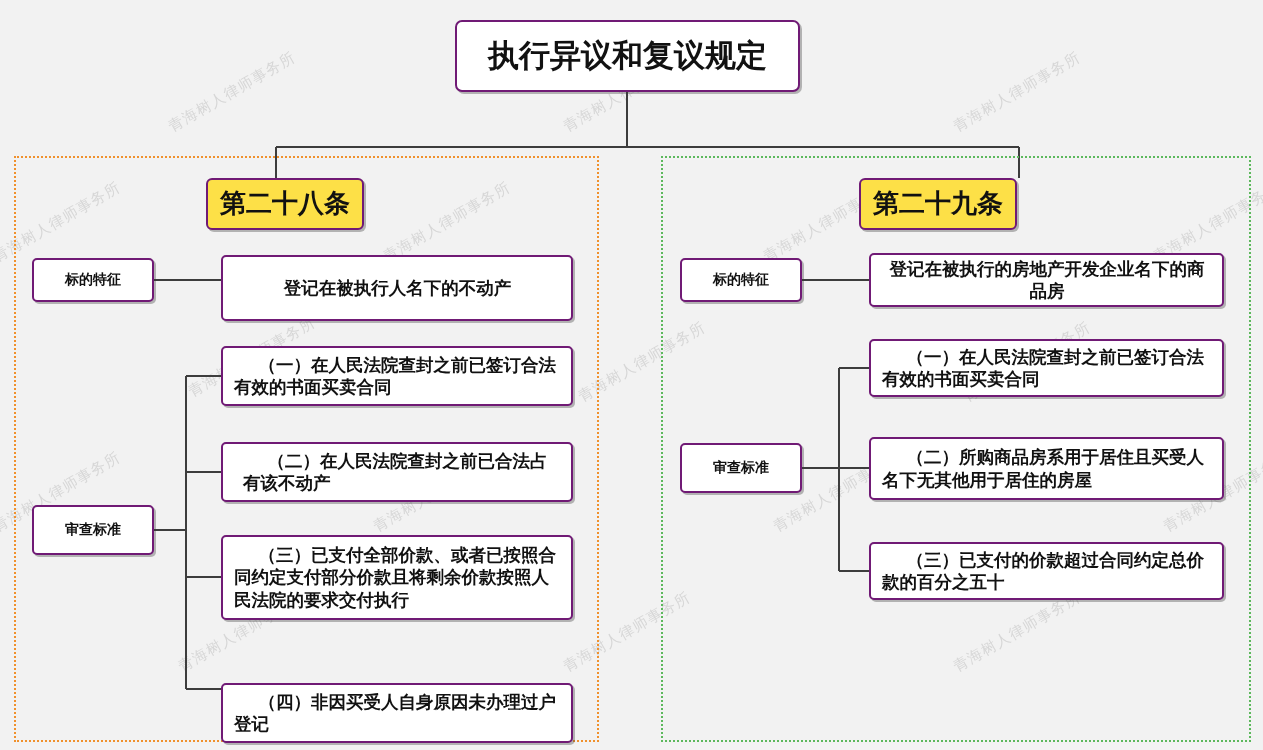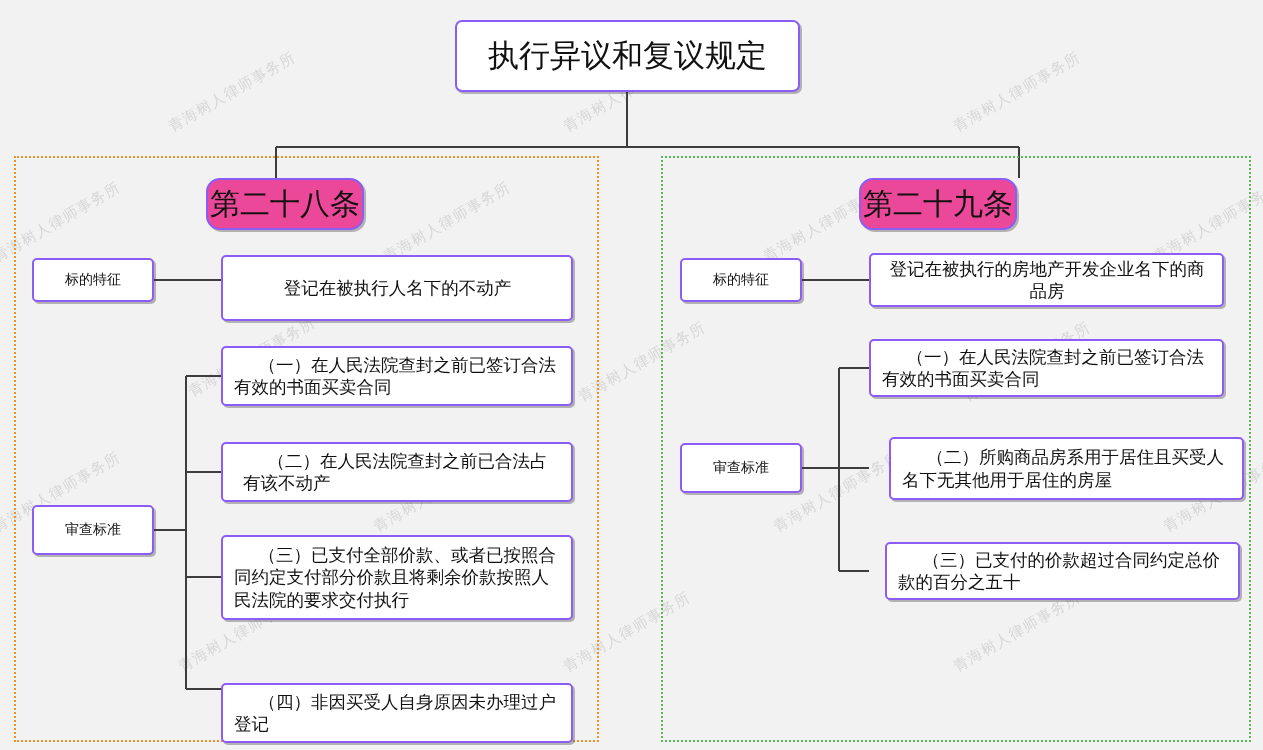--- a/index.html
+++ b/index.html
@@ -62,44 +62,44 @@
     left: 661px; top: 156px;
     width: 590px; height: 586px;
     border: 2px dotted #5cb85c;
   }
   
   .node {
     position: absolute;
     z-index: 3;
     box-sizing: border-box;
     background: #ffffff;
-    border: 2px solid #8b5cf6;
+    border: 2px solid #701a75;
     border-radius: 6px;
     box-shadow: 2px 2px 0 rgba(60,60,60,0.35);
     display: flex;
     align-items: center;
-    font-weight: normal;
+    font-weight: bold;
     color: #111111;
     line-height: 1.28;
   }
   .node.center { justify-content: center; text-align: center; }
   .node.left   { justify-content: center; text-align: left; }
 
   .title-node {
     left: 455px; top: 20px;
     width: 345px; height: 72px;
     font-size: 31px;
     border-width: 2px;
     border-radius: 7px;
   }
   .section-node {
-    background: #ec4899;
+    background: #fde047;
     height: 52px;
-    font-size: 30px;
-    border-radius: 14px;
+    font-size: 26px;
+    border-radius: 6px;
   }
   .section-left  { left: 206px; top: 178px; width: 158px; }
   .section-right { left: 859px; top: 178px; width: 158px; }
 
   .cat-node {
     height: 44px;
     font-size: 14px;
     border-radius: 5px;
   }
   .cat-left-1  { left: 32px;  top: 258px; width: 122px; }
@@ -117,22 +117,22 @@
   
   .l-sub   { left: 221px; top: 255px; width: 352px; height: 66px; }
   .l-i1    { left: 221px; top: 346px; width: 352px; height: 60px; }
   .l-i2    { left: 221px; top: 442px; width: 352px; height: 60px; padding-left: 20px; }
   .l-i3    { left: 221px; top: 535px; width: 352px; height: 85px; }
   .l-i4    { left: 221px; top: 683px; width: 352px; height: 60px; }
 
   
   .r-sub   { left: 869px; top: 253px; width: 355px; height: 54px; }
   .r-i1    { left: 869px; top: 339px; width: 355px; height: 58px; }
-  .r-i2    { left: 869px; top: 437px; width: 355px; height: 63px; margin-left: 20px; }
-  .r-i3    { left: 869px; top: 542px; width: 355px; height: 58px; margin-left: 16px; }
+  .r-i2    { left: 869px; top: 437px; width: 355px; height: 63px; }
+  .r-i3    { left: 869px; top: 542px; width: 355px; height: 58px; }
 </style>
 </head>
 <body>
 
 <div id="canvas">
 
   <div class="wm-layer">
     <div class="wm" style="left:-10px;  top:250px;">青海树人律师事务所</div>
     <div class="wm" style="left:-10px;  top:520px;">青海树人律师事务所</div>
     <div class="wm" style="left:165px;  top:120px;">青海树人律师事务所</div>

